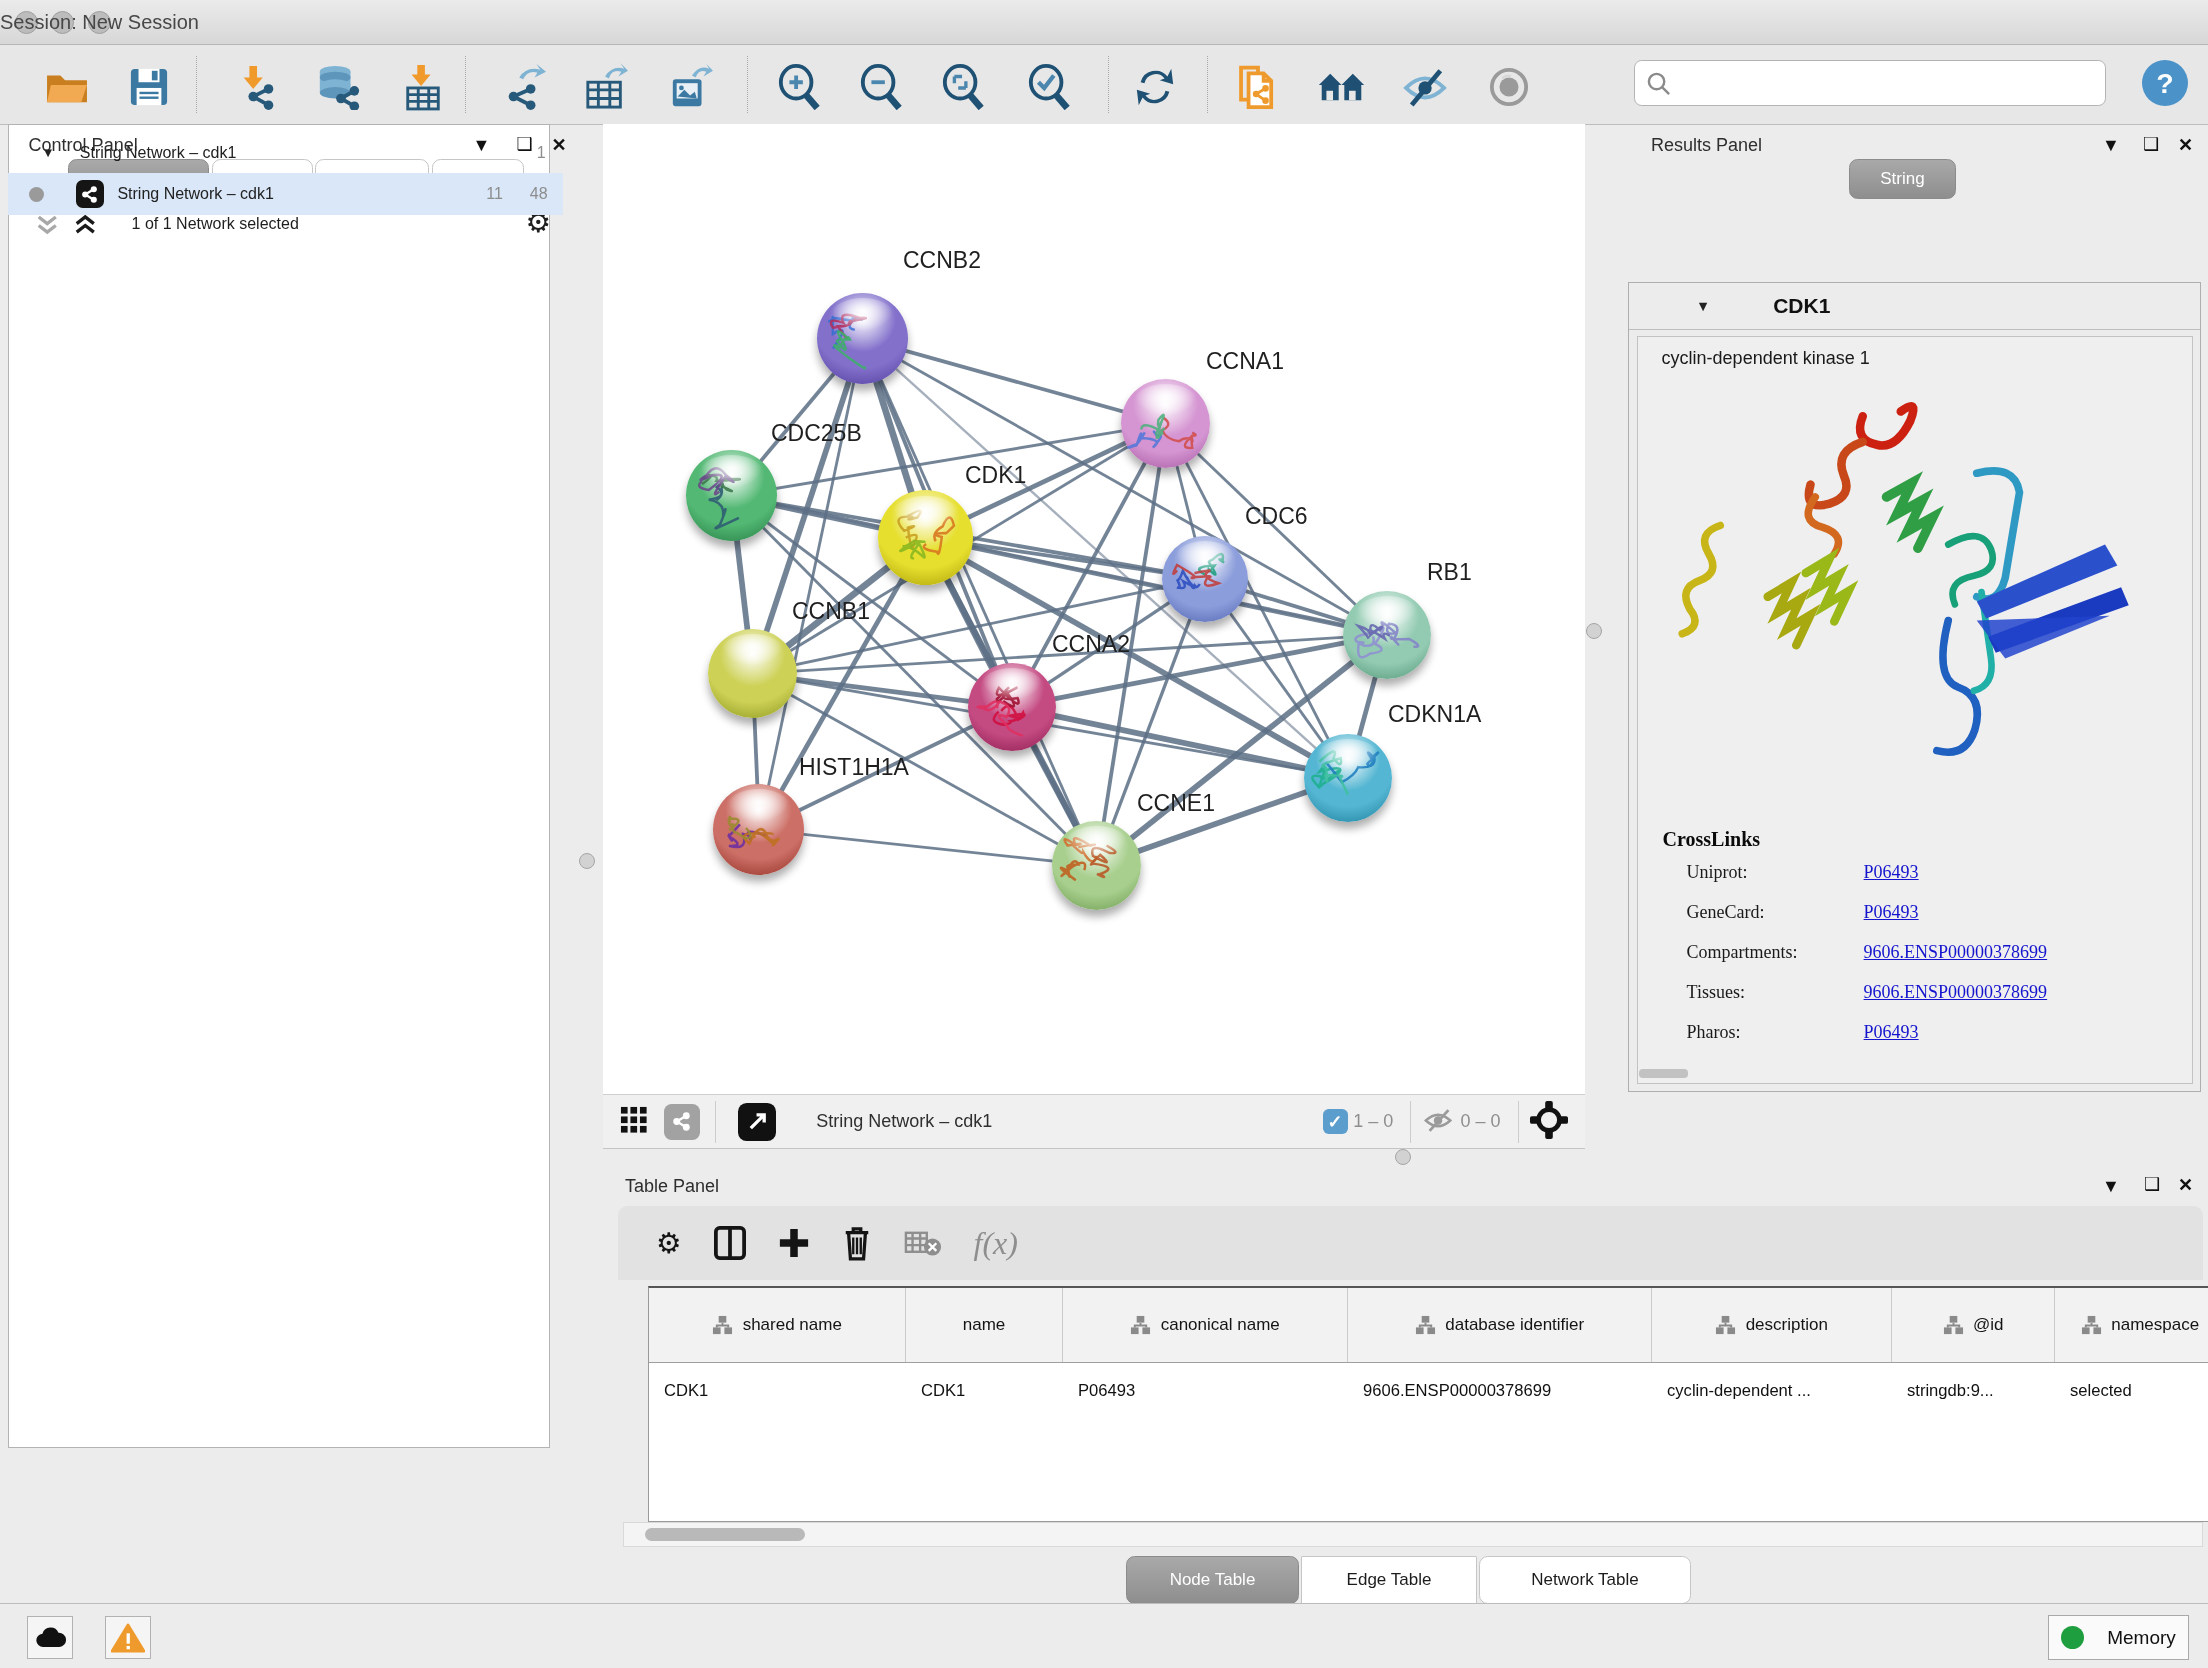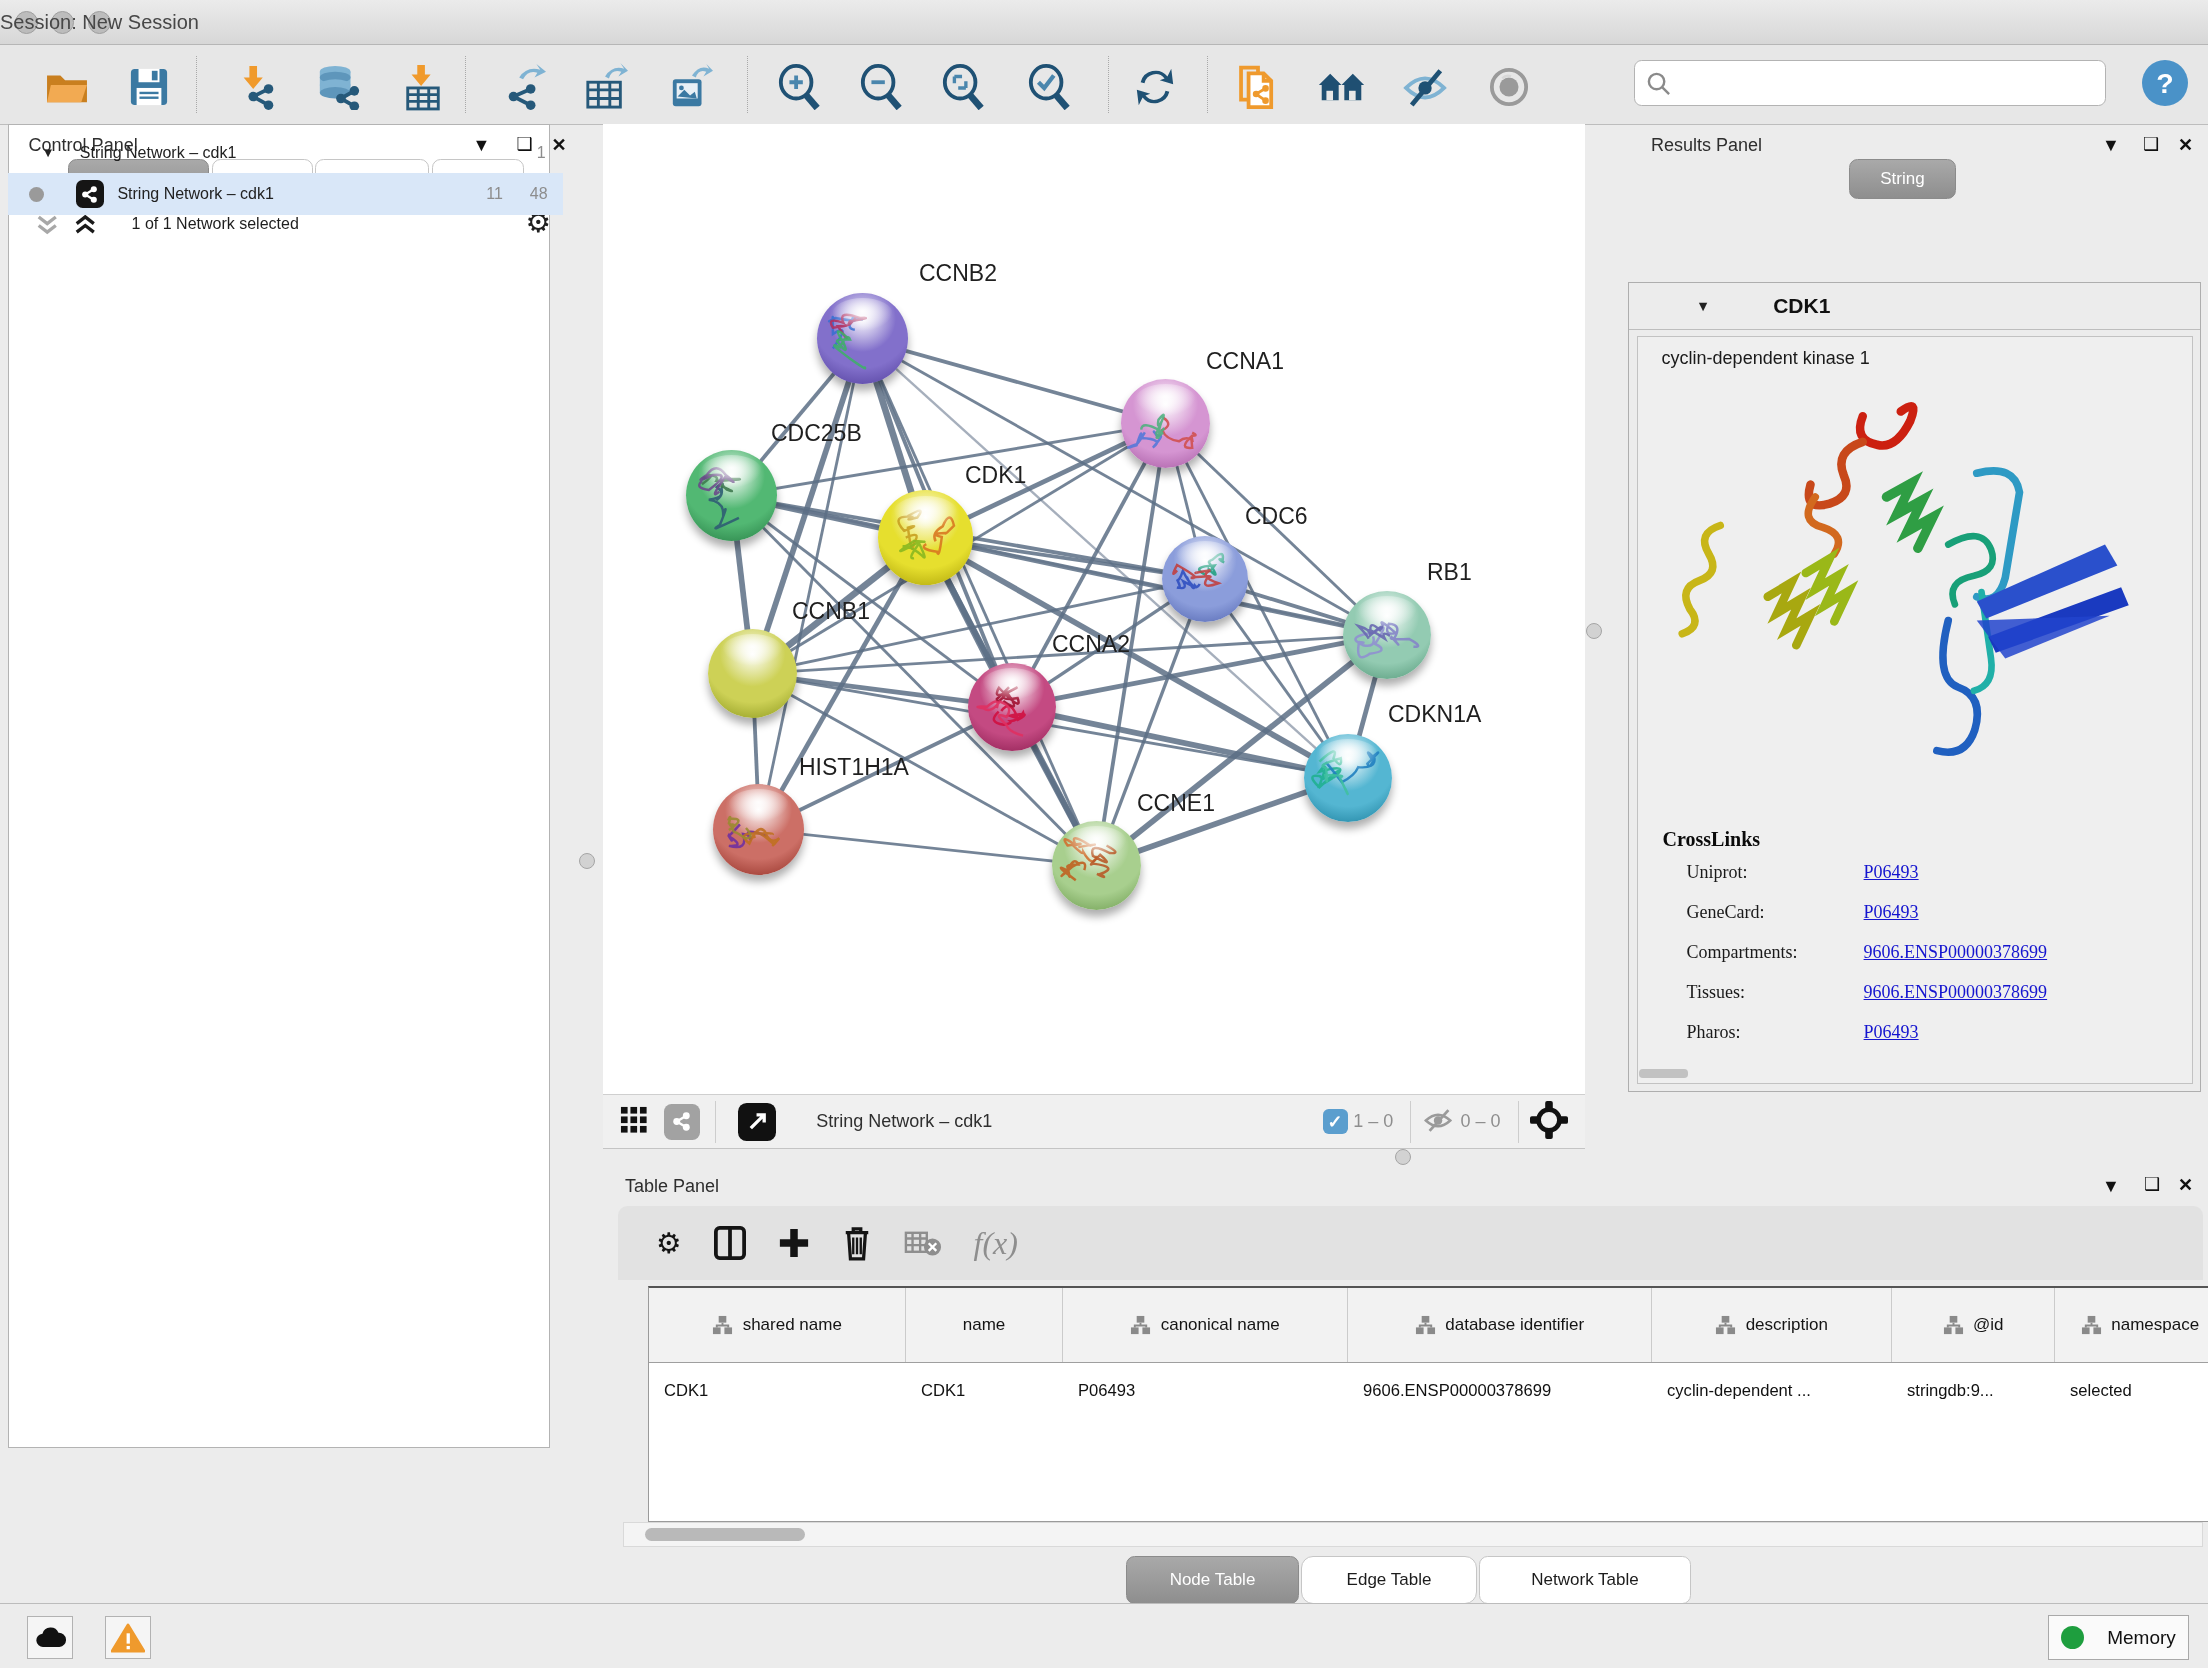--- a/index.html
+++ b/index.html
@@ -366,21 +366,21 @@
       <line x1="783" y1="687" x2="519" y2="780" stroke="#5c6e85" stroke-width="6" stroke-opacity="0.85"></line>
       <line x1="164" y1="742" x2="519" y2="780" stroke="#5c6e85" stroke-width="3" stroke-opacity="0.85"></line>
     </svg>
 <div class="node" style="left: 214px; top: 169px; width: 91px; height: 91px; background: radial-gradient(circle at 50% 28%, rgb(255, 255, 255) 0%, rgb(130, 112, 203) 42%, rgb(130, 112, 203) 62%, rgb(84, 65, 158) 95%);">
       <svg width="91" height="91" style="position: absolute; left: 0px; top: 0px;" viewBox="0 0 96 96">
         <path d="M39.85895061728395 38.77139917695473 Q28.79876543209877 36.86325102880658 40.11937242798354 26.400000000000002 Q56.48659465020577 29.404526748971193 36.48098765432099 26.400000000000002 Q48.63117283950618 31.690041152263376 19.205524691358026 26.400000000000002 Q7.760895061728396 32.178024691358026 16.799999999999997 28.429423868312757 Q16.249444444444443 17.549753086419752 16.799999999999997 43.1838683127572 Q37.099074074074075 30.441563786008224 16.799999999999997 58.495432098765434" fill="none" stroke="#3a6fd0" stroke-width="2.6" stroke-opacity="0.9"></path>
         <path d="M30.939403292181073 46.06172839506173 Q33.11292181069959 51.83658436213992 21.99708847736626 34.986748971193414 Q42.97579218106996 33.160699588477364 16.799999999999997 36.56765432098765 Q9.472777777777775 24.928353909465017 27.93167695473251 31.58469135802469 Q21.454084362139916 17.460534979423866 45.3225720164609 26.400000000000002 Q61.91683127572017 25.41567901234568 34.55293209876543 29.859670781893005 Q30.307932098765434 38.5583950617284 40.78818930041152 26.400000000000002" fill="none" stroke="#b03060" stroke-width="2.6" stroke-opacity="0.9"></path>
         <path d="M31.77294238683128 46.808847736625516 Q14.069053497942388 31.609917695473253 28.193323045267494 52.888477366255145 Q34.539063786008235 68.18246913580246 21.05069958847737 50.81411522633745 Q20.868292181069965 48.75905349794239 34.858652263374495 49.15860082304527 Q32.236985596707825 41.23102880658436 24.11594650205762 57.324403292181074 Q8.21057613168725 49.60827160493828 34.9954218106996 69.36584362139918 Q55.22856995884774 83.7080658436214 49.699547325102884 77.67798353909465" fill="none" stroke="#3fae6a" stroke-width="2.6" stroke-opacity="0.9"></path>
       </svg>
     </div>
-    <div class="nlabel" style="left: 300px; top: 136px; margin-left: 16px;">CCNB2</div>
+    <div class="nlabel" style="left: 300px; top: 123px;">CCNB2</div>
     <div class="node" style="left: 518px; top: 255px; width: 89px; height: 89px; background: radial-gradient(circle at 50% 28%, rgb(255, 255, 255) 0%, rgb(213, 149, 210) 42%, rgb(213, 149, 210) 62%, rgb(168, 92, 164) 95%);">
       <svg width="89" height="89" style="position: absolute; left: 0px; top: 0px;" viewBox="0 0 94 94">
         <path d="M35.172432270233195 56.65859267832647 Q33.43821930727023 53.02179441015089 37.955300497256516 60.1994890260631 Q48.150238768861456 56.668182870370366 33.67362225651578 72.30781164266118 Q46.223637688614545 63.466359739369 21.176574502743488 62.385206618655694 Q22.852037465706452 49.7229093792867 16.45 70.10122127914953 Q-1.8009413580246907 75.41602109053498 16.45 68.91923010973937 Q18.831913580246916 67.29919281550069 25.175362225651575 56.26680512688615" fill="none" stroke="#5578d8" stroke-width="2.6" stroke-opacity="0.9"></path>
         <path d="M44.776929012345676 41.082791066529495 Q55.587291666666665 48.099849965706454 43.583635116598074 54.025178326474624 Q47.43611196844993 63.92324374142661 61.38371656378601 65.71914823388202 Q68.02645576131687 60.08505144032921 75.2 64.25029749657064 Q73.49226080246913 54.72765989368998 75.2 72.63508701989025 Q59.74548611111111 74.11691272290808 75.2 59.86899005486968 Q82.38019290123457 60.03470293209876 75.2 56.68575145747599" fill="none" stroke="#d05050" stroke-width="2.6" stroke-opacity="0.9"></path>
         <path d="M44.49305126886146 56.23589891975308 Q30.204471021947874 69.81123885459533 45.6942228223594 51.7385219478738 Q36.37183084705076 64.4716173696845 42.625703875171475 45.51885931069959 Q37.57320387517147 54.0249365569273 39.56198002400549 43.127939814814816 Q51.660853480795616 27.77531164266118 37.32506772976681 57.021730538408775 Q39.767907235939646 68.44661093964335 40.68266246570645 54.16484053497942 Q21.80650505829904 43.89727066186556 21.357397976680385 53.51200231481481" fill="none" stroke="#50b080" stroke-width="2.6" stroke-opacity="0.9"></path>
       </svg>
     </div>
     <div class="nlabel" style="left: 603px; top: 224px;">CCNA1</div>
     <div class="node" style="left: 83px; top: 326px; width: 91px; height: 91px; background: radial-gradient(circle at 50% 28%, rgb(255, 255, 255) 0%, rgb(82, 184, 115) 42%, rgb(82, 184, 115) 62%, rgb(40, 127, 70) 95%);">
       <svg width="91" height="91" style="position: absolute; left: 0px; top: 0px;" viewBox="0 0 96 96">
@@ -694,21 +694,21 @@
       </div>
     </div>
 </div>
 <div class="abs hscroll">
     <div class="hthumb"></div>
   </div>
 <div class="abs" id="table-tabs" style="left:1126px;top:1556px;height:49px">
     <div class="tab sel" style="left: 0px; top: 0px; width: 173px; height: 48px; border-radius: 8.6px;">
       <span>Node Table</span>
     </div>
-    <div class="tab" style="left: 175px; top: 0px; width: 176px; height: 48px; border-radius: 12px;">
+    <div class="tab" style="left: 175px; top: 0px; width: 176px; height: 48px; border-radius: 1px;">
       <span>Edge Table</span>
     </div>
     <div class="tab" style="left: 353px; top: 0px; width: 212px; height: 48px; border-radius: 8.6px;">
       <span>Network Table</span>
     </div>
   </div>
 
 <div class="abs footer">
   <div class="fbtn" style="left:27px">
     <svg width="32" height="23" viewBox="0 0 34 24">

